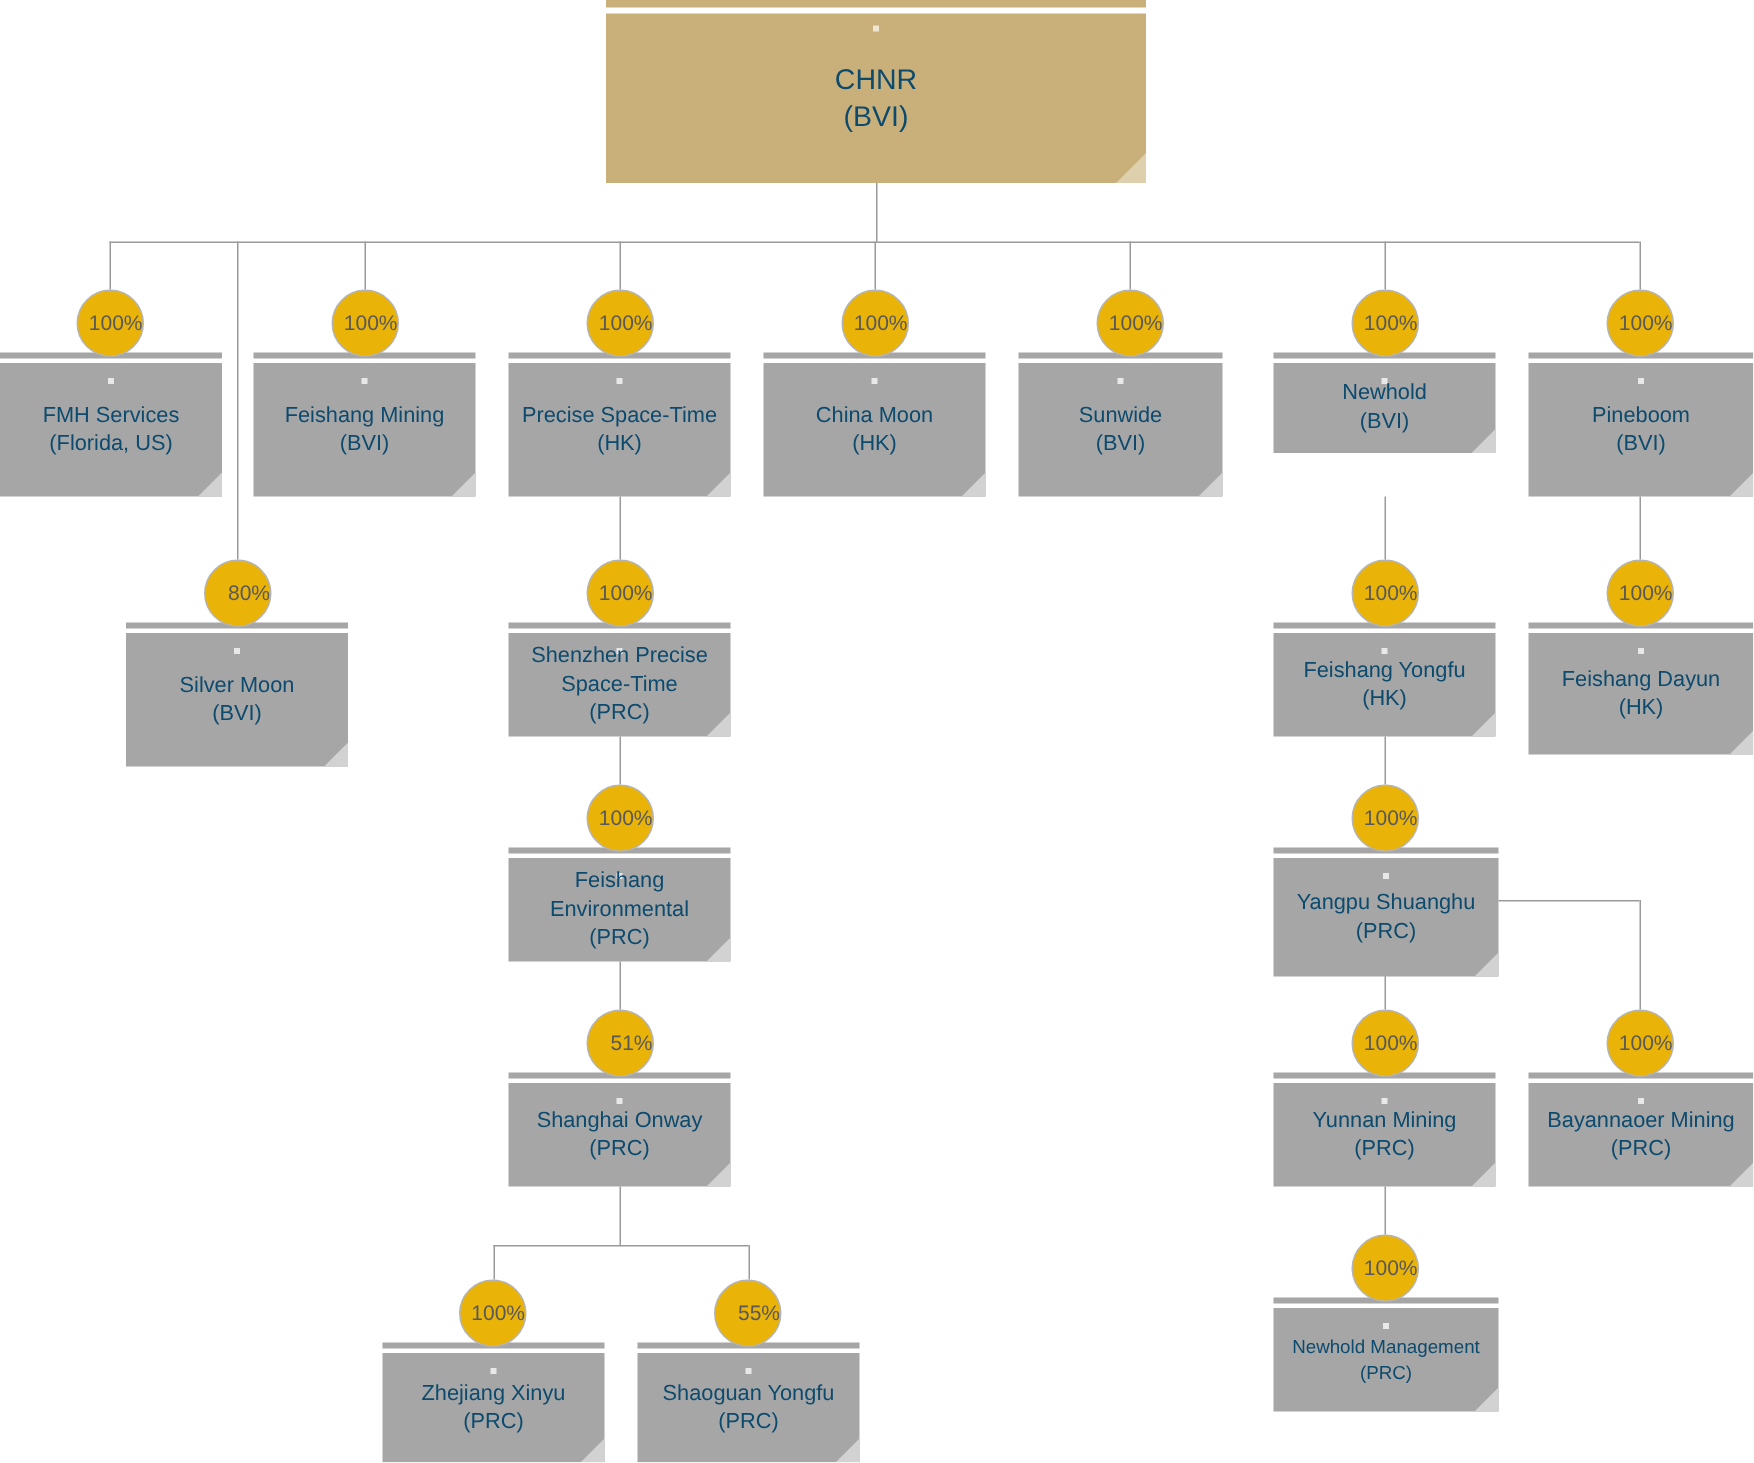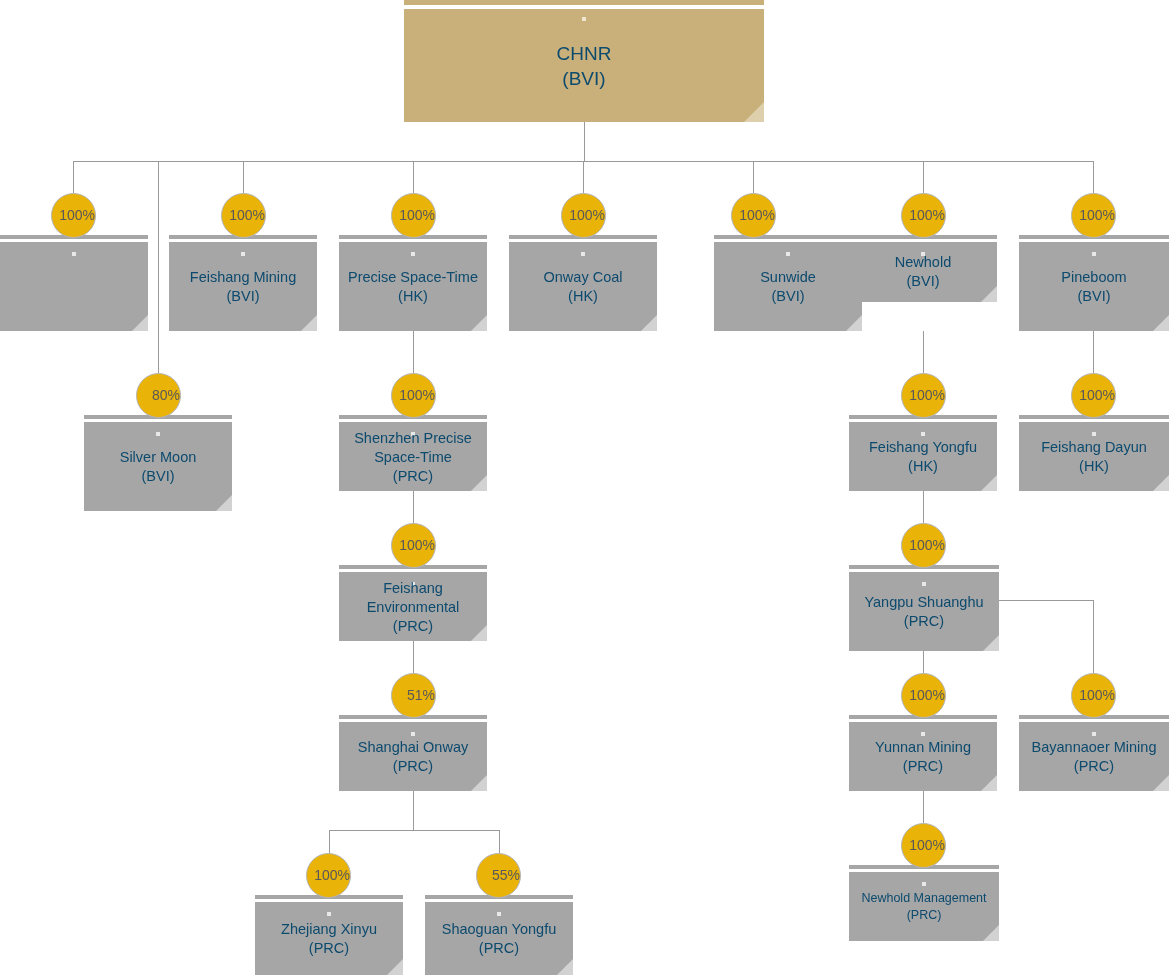--- a/index.html
+++ b/index.html
@@ -137,20 +137,22 @@
         <div class="dot"></div>
         <div class="label">CHNR
 (BVI)</div>
         <div class="fold"></div>
       </div>
     </div>
     <div class="node" style="left: 0px; top: 235px; width: 148px; height: 96px;">
       <div class="topbar"></div>
       <div class="body">
         <div class="dot"></div>
+        <div class="label">FMH Services
+(Florida, US)</div>
         <div class="fold"></div>
       </div>
     </div>
     <div class="node" style="left: 169px; top: 235px; width: 148px; height: 96px;">
       <div class="topbar"></div>
       <div class="body">
         <div class="dot"></div>
         <div class="label">Feishang Mining
 (BVI)</div>
         <div class="fold"></div>
@@ -162,26 +164,26 @@
         <div class="dot"></div>
         <div class="label">Precise Space-Time
 (HK)</div>
         <div class="fold"></div>
       </div>
     </div>
     <div class="node" style="left: 509px; top: 235px; width: 148px; height: 96px;">
       <div class="topbar"></div>
       <div class="body">
         <div class="dot"></div>
-        <div class="label">Onway Coal
+        <div class="label">China Moon
 (HK)</div>
         <div class="fold"></div>
       </div>
     </div>
-    <div class="node" style="left: 714px; top: 235px; width: 148px; height: 96px; padding-left: 44px;">
+    <div class="node" style="left: 679px; top: 235px; width: 136px; height: 96px; padding-left: 44px;">
       <div class="topbar"></div>
       <div class="body">
         <div class="dot"></div>
         <div class="label">Sunwide
 (BVI)</div>
         <div class="fold"></div>
       </div>
     </div>
     <div class="node" style="left: 849px; top: 235px; width: 148px; height: 67px;">
       <div class="topbar"></div>
@@ -222,21 +224,21 @@
     </div>
     <div class="node" style="left: 849px; top: 415px; width: 148px; height: 76px;">
       <div class="topbar"></div>
       <div class="body">
         <div class="dot"></div>
         <div class="label">Feishang Yongfu
 (HK)</div>
         <div class="fold"></div>
       </div>
     </div>
-    <div class="node" style="left: 1019px; top: 415px; width: 150px; height: 76px;">
+    <div class="node" style="left: 1019px; top: 415px; width: 150px; height: 88px;">
       <div class="topbar"></div>
       <div class="body">
         <div class="dot"></div>
         <div class="label">Feishang Dayun
 (HK)</div>
         <div class="fold"></div>
       </div>
     </div>
     <div class="node" style="left: 339px; top: 565px; width: 148px; height: 76px;">
       <div class="topbar"></div>

